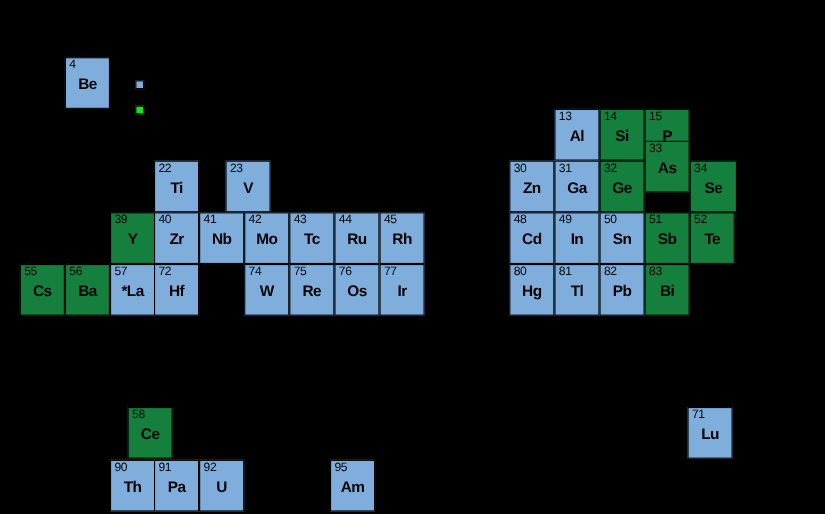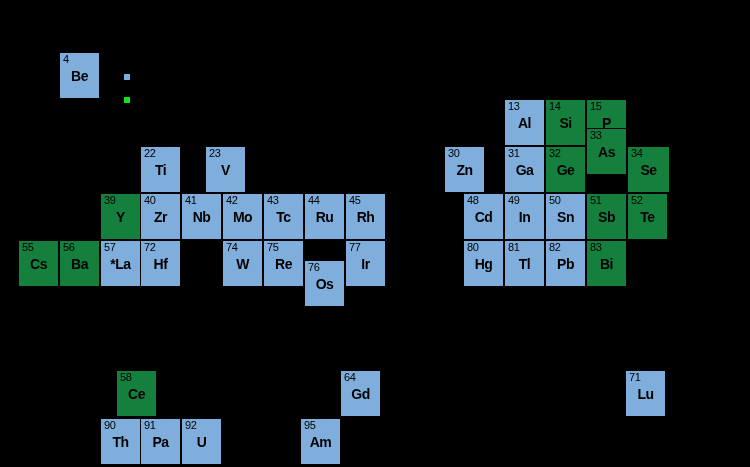--- a/index.html
+++ b/index.html
@@ -136,41 +136,41 @@
       <span class="el-symbol">Hf</span>
     </div>
     <div class="element blue" style="left: 222px; top: 240px;">
       <span class="el-number">74</span>
       <span class="el-symbol">W</span>
     </div>
     <div class="element blue" style="left: 263px; top: 240px;">
       <span class="el-number">75</span>
       <span class="el-symbol">Re</span>
     </div>
-    <div class="element blue" style="left: 304px; top: 240px; margin-top: 20px;">
+    <div class="element blue" style="left: 304px; top: 240px;">
       <span class="el-number">76</span>
       <span class="el-symbol">Os</span>
     </div>
     <div class="element blue" style="left: 345px; top: 240px;">
       <span class="el-number">77</span>
       <span class="el-symbol">Ir</span>
     </div>
     <div class="element blue" style="left: 504px; top: 99px;">
       <span class="el-number">13</span>
       <span class="el-symbol">Al</span>
     </div>
     <div class="element green" style="left: 545px; top: 99px;">
       <span class="el-number">14</span>
       <span class="el-symbol">Si</span>
     </div>
     <div class="element green" style="left: 586px; top: 99px;">
       <span class="el-number">15</span>
       <span class="el-symbol">P</span>
     </div>
-    <div class="element blue" style="left: 444px; top: 146px;">
+    <div class="element blue" style="left: 463px; top: 146px;">
       <span class="el-number">30</span>
       <span class="el-symbol">Zn</span>
     </div>
     <div class="element blue" style="left: 504px; top: 146px;">
       <span class="el-number">31</span>
       <span class="el-symbol">Ga</span>
     </div>
     <div class="element green" style="left: 545px; top: 146px;">
       <span class="el-number">32</span>
       <span class="el-symbol">Ge</span>
@@ -216,24 +216,20 @@
       <span class="el-symbol">Pb</span>
     </div>
     <div class="element green" style="left: 586px; top: 240px;">
       <span class="el-number">83</span>
       <span class="el-symbol">Bi</span>
     </div>
     <div class="element green" style="left: 116px; top: 370px;">
       <span class="el-number">58</span>
       <span class="el-symbol">Ce</span>
     </div>
-    <div class="element blue" style="left: 340px; top: 370px;">
-      <span class="el-number">64</span>
-      <span class="el-symbol">Gd</span>
-    </div>
     <div class="element blue" style="left: 625px; top: 370px;">
       <span class="el-number">71</span>
       <span class="el-symbol">Lu</span>
     </div>
     <div class="element blue" style="left: 100px; top: 418px;">
       <span class="el-number">90</span>
       <span class="el-symbol">Th</span>
     </div>
     <div class="element blue" style="left: 140px; top: 418px;">
       <span class="el-number">91</span>

